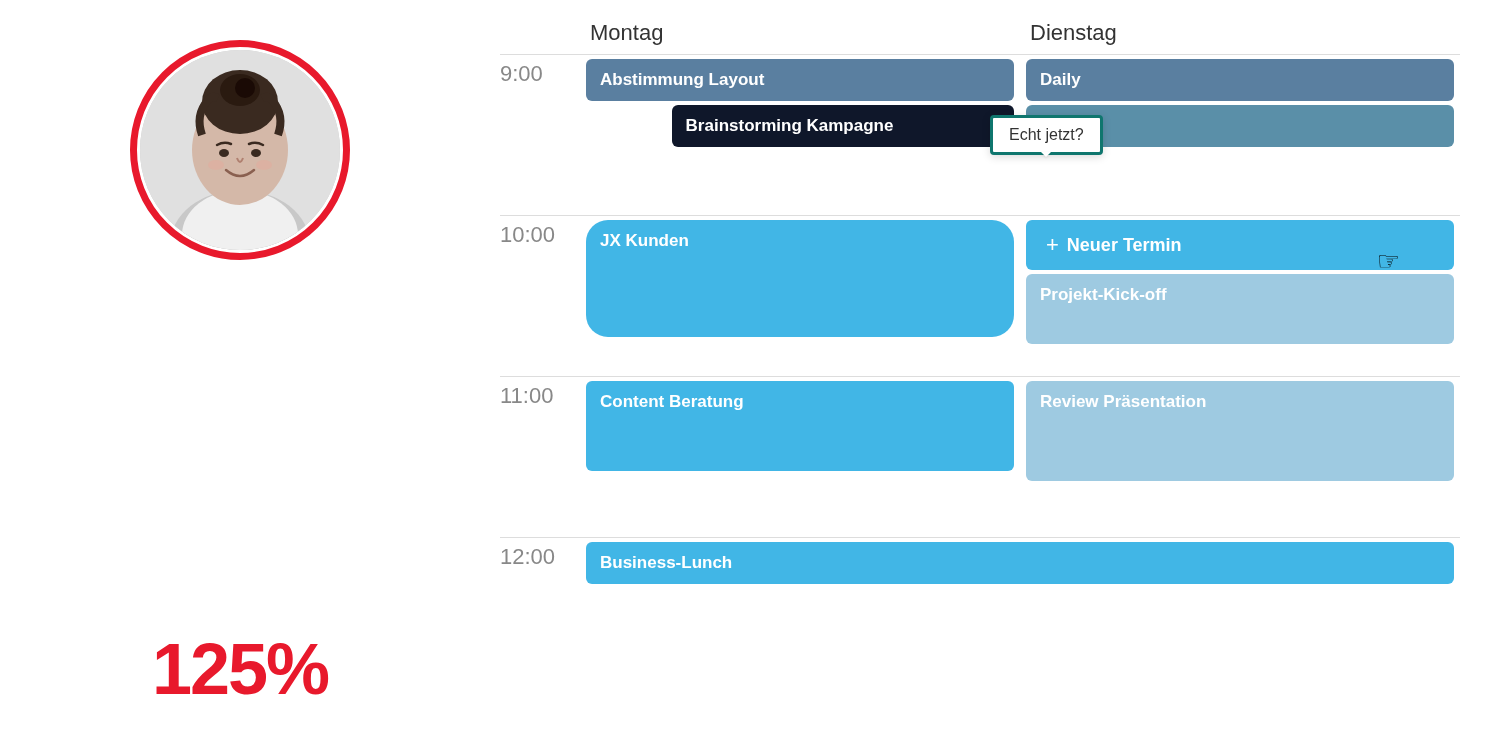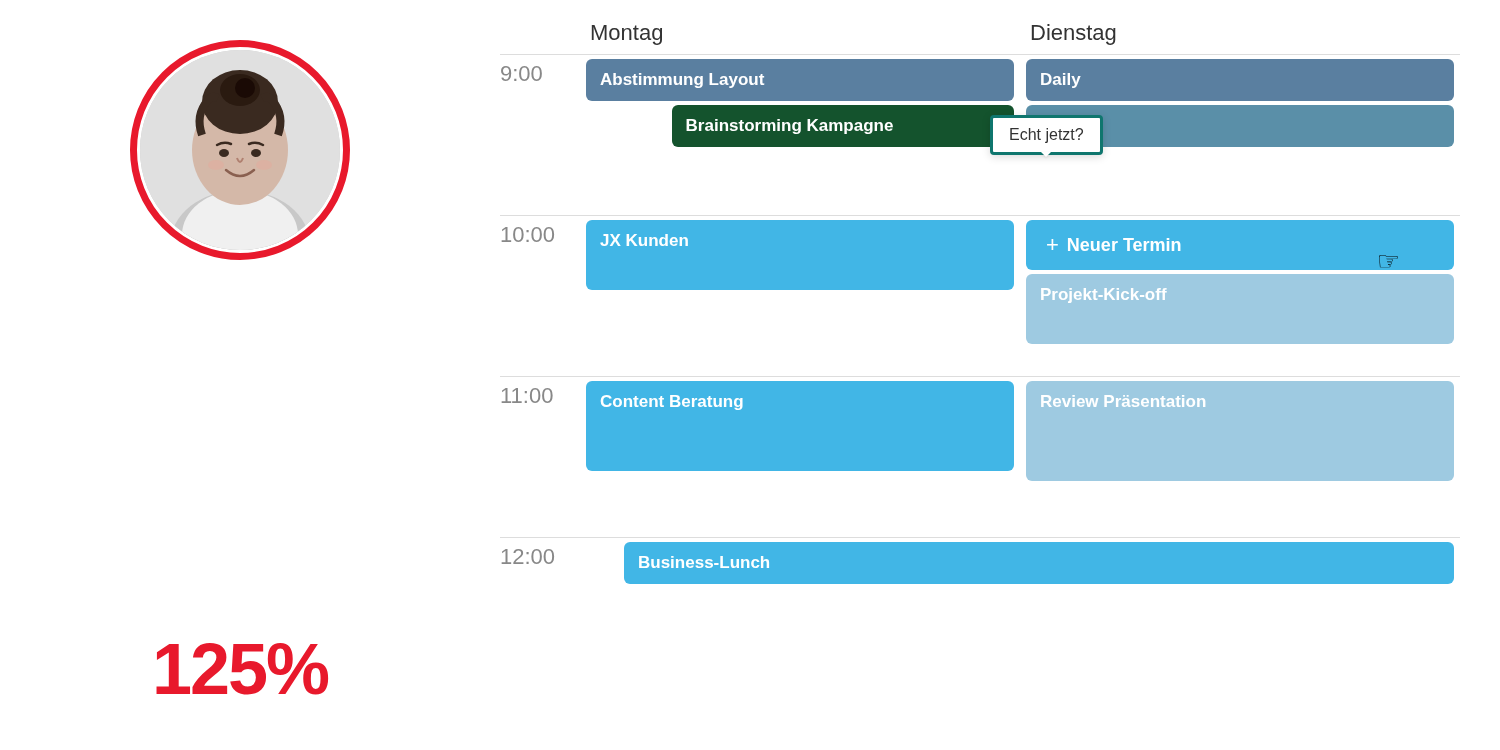--- a/index.html
+++ b/index.html
@@ -238,21 +238,21 @@
 
   <div class="calendar-grid">
 
     <div class="time-row">
       <div class="time-label">9:00</div>
 
       <div class="day-col">
         <div class="event" style="background:#5a7fa0;">
           <span>Abstimmung Layout</span>
         </div>
-        <div class="event" style="background:#14532d; width:80%; margin-left:20%;">
+        <div class="event" style="background:#0f172a; width:80%; margin-left:20%;">
           <span>Brainstorming Kampagne</span>
         </div>
       </div>
 
       <div class="day-col dienstag-col">
         <div class="event" style="background:#5a7fa0;">
           <span>Daily</span>
         </div>
         <div class="event" style="background:#5a8fa8;">
           <span>Kap...</span>
@@ -261,21 +261,21 @@
         <div class="tooltip-popup" style="position:absolute; top:60px; left:-30px;">
           <span>Echt jetzt?</span>
         </div>
       </div>
     </div>
 
     <div class="time-row">
       <div class="time-label">10:00</div>
 
       <div class="day-col">
-        <div class="event" style="background:#41b6e6; height:70px; margin-top:0;">
+        <div class="event" style="background:#41b6e6; height:117px; margin-top:0;border-radius:22px;">
           <span>JX Kunden</span>
         </div>
       </div>
 
       <div class="day-col" style="position:relative;">
         <button class="new-termin-btn">
           <span class="plus-icon">+</span>
           <span>Neuer Termin</span>
         </button>
 
@@ -295,21 +295,21 @@
         </div>
       </div>
 
       <div class="day-col">
         <div class="event" style="background:#9ecae1; min-height:100px;">
           <span>Review Präsentation</span>
         </div>
       </div>
     </div>
 
-    <div class="time-row" style="min-height:100px;gap:38px;">
+    <div class="time-row" style="min-height:100px;">
       <div class="time-label">12:00</div>
 
 
       <div class="day-col">
         <div class="event" style="background:#41b6e6;">
           <span>Business-Lunch</span>
         </div>
       </div>
     </div>
 

